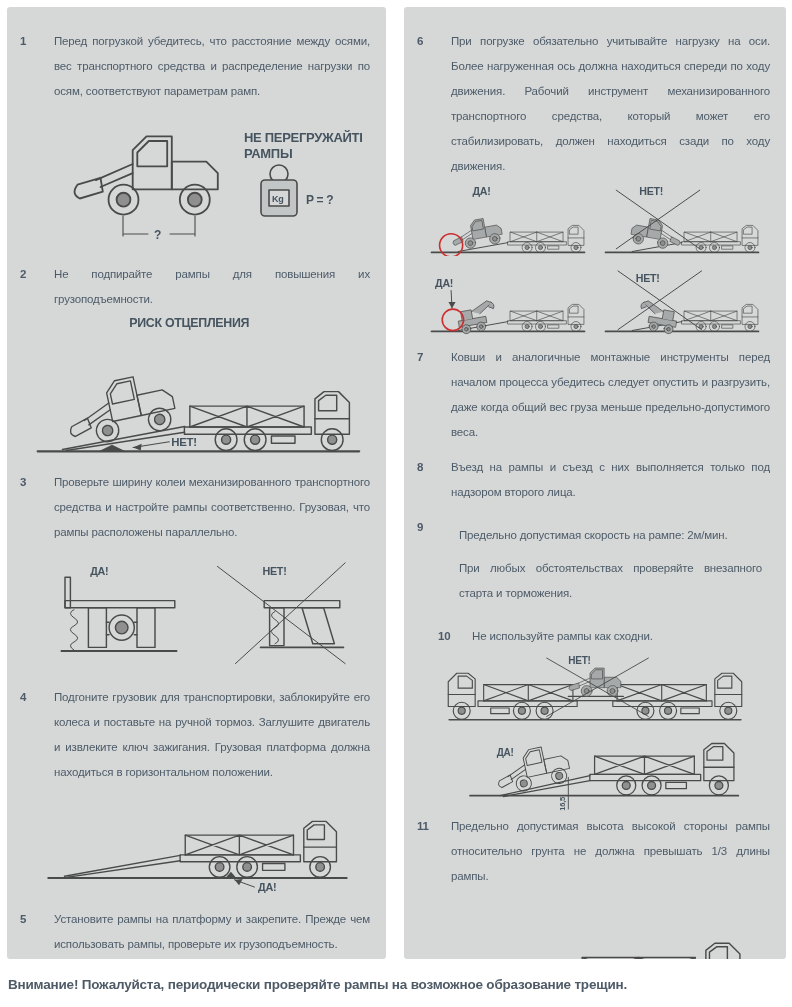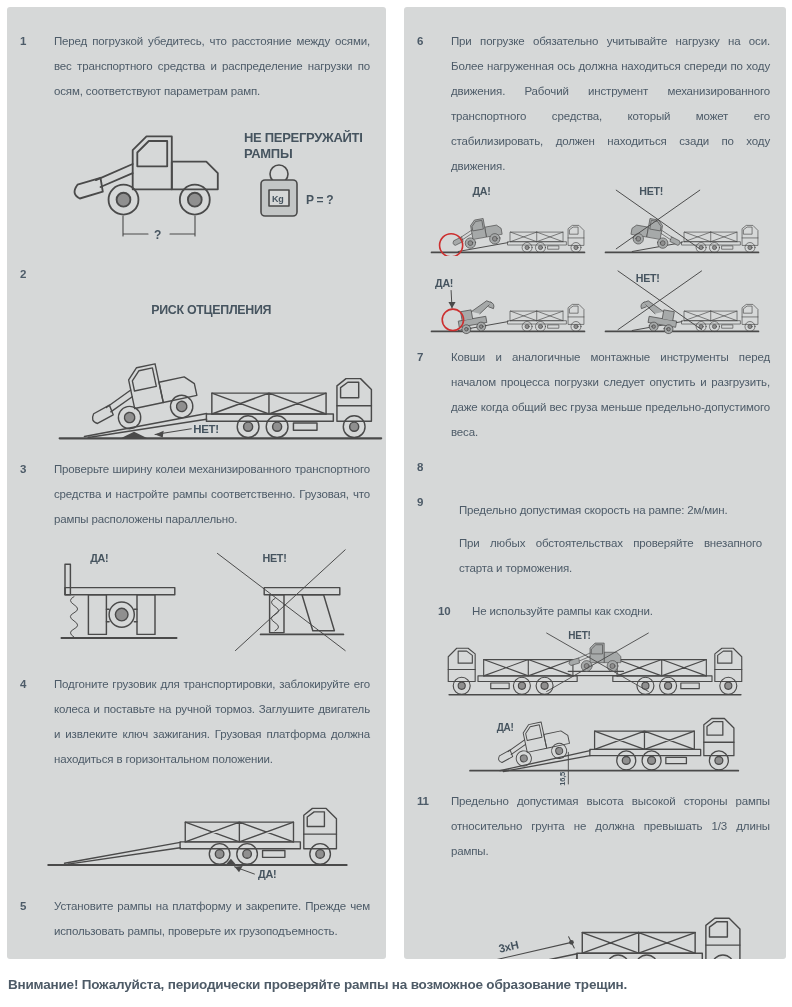--- a/index.html
+++ b/index.html
@@ -93,23 +93,24 @@
             <rect x="237" y="80" width="20" height="16" fill="#d6d8d8"></rect>
             <text class="lbl lbl-sm" x="240" y="92">Kg</text>
           </g>
           <text class="lbl" x="274" y="94">P = ?</text>
         </g>
       </svg>
     </figure>
 
     <div class="item" style="margin-top:12px;">
       <div class="num">2</div>
-    </div>
-
-    <figure class="fig" style="margin-top:12px;justify-content:flex-end;">
+      <div class="txt">Не подпирайте рампы для повышения их грузоподъемности.</div>
+    </div>
+
+    <figure class="fig" style="margin-top:0;">
       <svg width="334" height="148" viewBox="0 0 350 155">
         <g class="art">
           <text class="lbl lbl-big" x="104" y="16">РИСК ОТЦЕПЛЕНИЯ</text>
           <path d="M8,146 H345" stroke-width="2.2"></path>
           <use href="#sym-truck" transform="translate(158,72) scale(0.95)"></use>
           <path d="M162,120 L34,144 M162,126 L38,145"></path>
           <use href="#sym-loader" transform="translate(24,71) rotate(-12) scale(0.9)"></use>
           <path class="ah" d="M86,139 L100,146 L72,146 Z"></path>
           <path class="thin" d="M146,136 L108,142"></path>
           <path class="ah" d="M108,142 L117,138 L116,145 Z"></path>
@@ -232,25 +233,26 @@
               <use href="#sym-excav" transform="translate(100,48) rotate(10) scale(-0.5,0.5)"></use>
             </g>
           <path class="thin" d="M18,10 L112,76 M112,10 L18,76"></path>
           <text class="lbl" x="38" y="22">НЕТ!</text>
         </g>
       </svg>
     </figure>
 
     <div class="item" style="margin-top:10px;">
       <div class="num">7</div>
-      <div class="txt">Ковши и аналогичные монтажные инструменты перед началом процесса погрузки следует опустить и разгрузить, даже когда общий вес груза меньше предельно-допустимого веса.</div>
+      <div class="txt">Ковши и аналогичные монтажные инструменты перед началом процесса убедитесь следует опустить и разгрузить, даже когда общий вес груза меньше предельно-допустимого веса.</div>
     </div>
 
     <div class="item" style="margin-top:10px;">
       <div class="num">8</div>
+      <div class="txt">Въезд на рампы и съезд с них выполняется только под надзором второго лица.</div>
     </div>
 
     <div class="item" style="margin-top:10px;">
       <div class="num">9</div>
       <div class="txt">
         <p>Предельно допустимая скорость на рампе: 2м/мин.</p>
         <p>При любых обстоятельствах проверяйте внезапного старта и торможения.</p>
       </div>
     </div>
 

